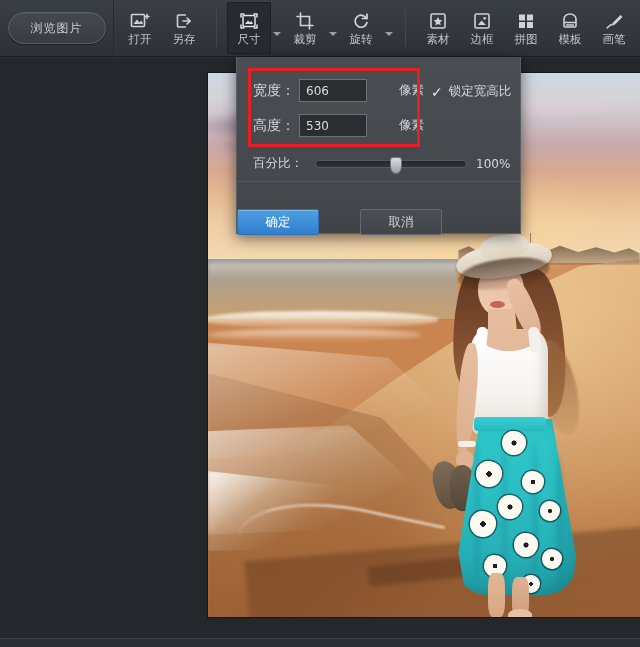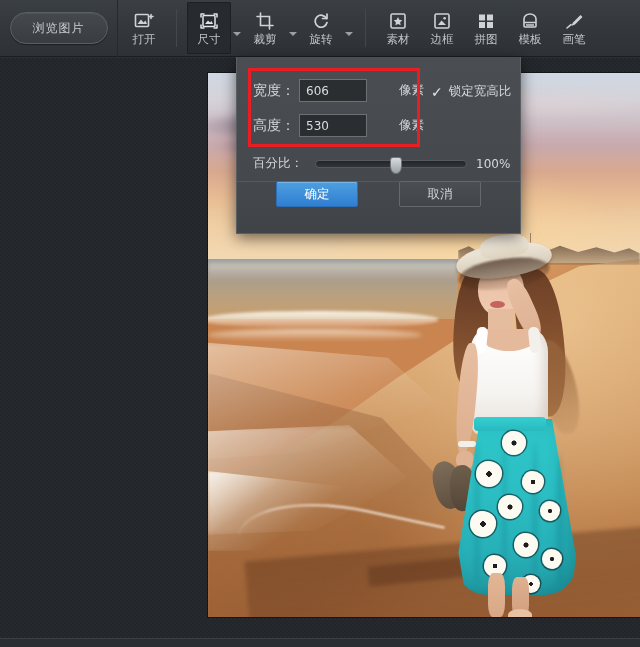--- a/index.html
+++ b/index.html
@@ -396,21 +396,21 @@
     width: 12px; height: 17px;
     background: linear-gradient(to bottom, #d8dce0, #9aa0a6);
     border: 1px solid #70767c;
     border-radius: 3px 3px 46% 46%;
     cursor: pointer;
   }
   .pct { color: #d5d8db; font-size: 12px; margin-left: 9px; width: 32px; text-align: right; }
 
   .dlg-sep { position: absolute; left: 0; top: 124px; width: 100%; height: 1px; background: #383c40; border-bottom: 1px solid #55595e; }
 
-  .btn-row { position: absolute; left: 0; top: 124px; width: 100%; display: flex; justify-content: center; gap: 18px; }
+  .btn-row { position: absolute; left: 0; top: 152px; width: 100%; display: flex; gap: 18px; }
   .btn {
     width: 82px; height: 26px;
     display: flex; align-items: center; justify-content: center;
     font-size: 12.5px; cursor: pointer; border-radius: 2px;
   }
   .btn-ok {
     background: linear-gradient(to bottom, #4e9fe0, #2f7fd0);
     border: 1px solid #2a6fb8; color: #ffffff;
     box-shadow: inset 0 1px 0 rgba(255,255,255,0.25);
   }
@@ -446,20 +446,29 @@
           <svg width="20" height="18" viewBox="0 0 20 18">
             <rect x="1.5" y="2.5" width="13" height="12" rx="1" fill="none" stroke="#cfd3d7" stroke-width="1.6"></rect>
             <path d="M3.5 12 L7 7.5 L9.5 10.5 L11.5 8.5 L13 12 Z" fill="#cfd3d7"></path>
             <path d="M15 4.5 h4 M17 2.5 v4" stroke="#cfd3d7" stroke-width="1.6" stroke-linecap="round"></path>
           </svg>
         </span>
         <span class="tlabel">打开</span>
       </div>
 
 
+      <div class="titem">
+        <span class="ticon">
+          <svg width="18" height="18" viewBox="0 0 18 18">
+            <path d="M11 3 H3.5 a1 1 0 0 0 -1 1 v10 a1 1 0 0 0 1 1 H11" fill="none" stroke="#cfd3d7" stroke-width="1.6"></path>
+            <path d="M8 9 h7 M12 6 l3.2 3 -3.2 3" fill="none" stroke="#cfd3d7" stroke-width="1.6" stroke-linecap="round" stroke-linejoin="round"></path>
+          </svg>
+        </span>
+        <span class="tlabel">另存</span>
+      </div>
     </div>
 
     <div class="tdiv"></div>
 
     <div class="tgroup">
 
       <div class="titem active">
         <span class="ticon">
           <svg width="20" height="18" viewBox="0 0 20 18">
             <rect x="4" y="3.5" width="12" height="11" rx="1" fill="none" stroke="#e2e5e8" stroke-width="1.5"></rect>

